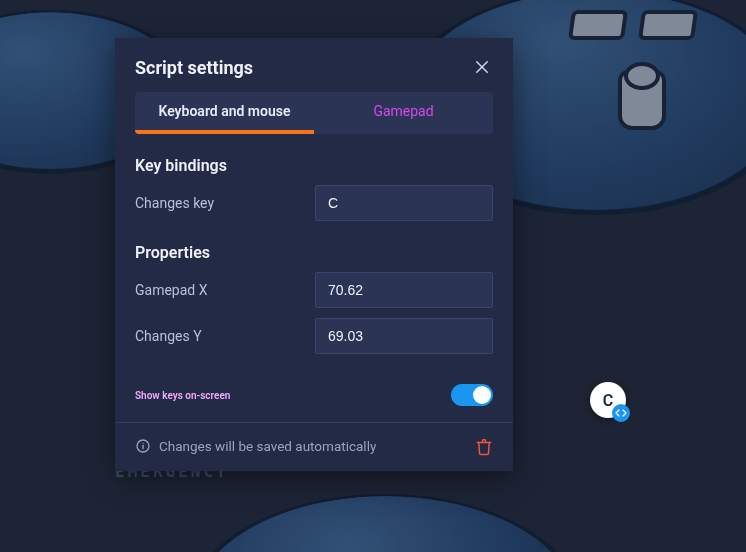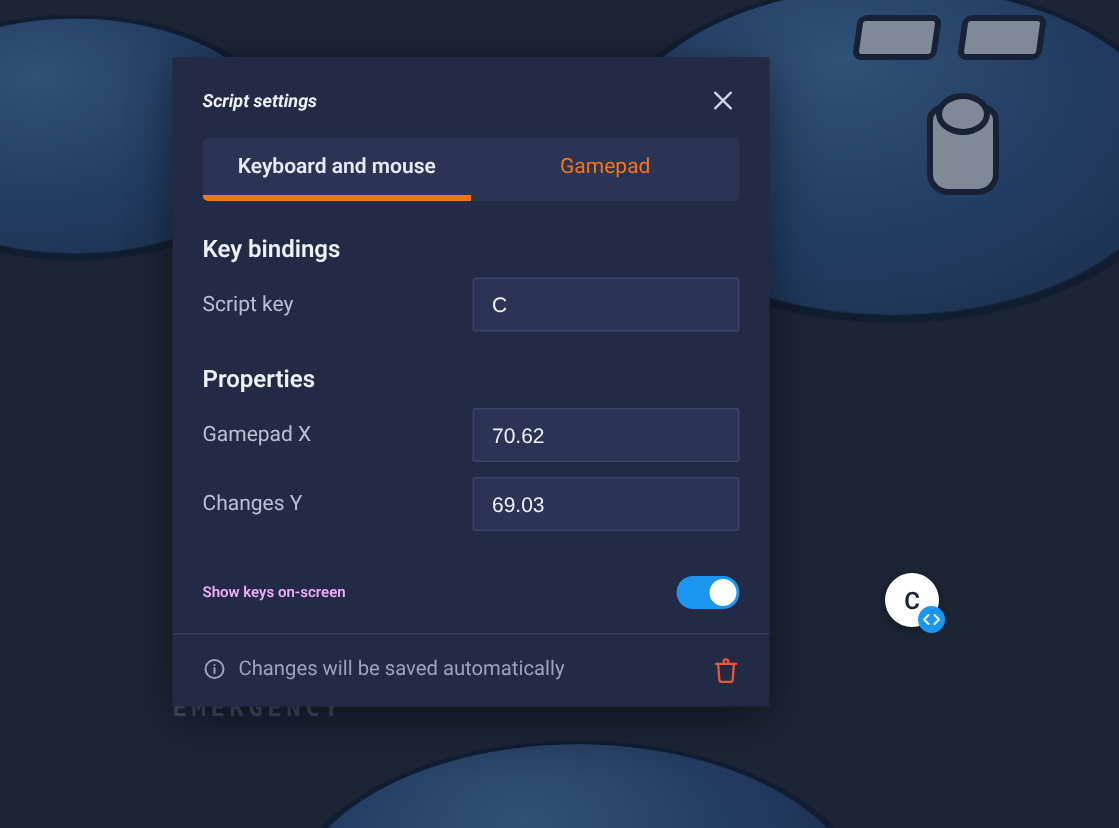--- a/index.html
+++ b/index.html
@@ -89,42 +89,42 @@
     left: 115px; top: 38px;
     width: 398px;
     background: #222a45;
     box-shadow: 0 8px 30px rgba(0,0,0,0.45);
     color: #eef1f8;
   }
   .dialog-header {
     display: flex; align-items: center; justify-content: space-between;
     padding: 18px 20px 14px 20px;
   }
-  .dialog-title { font-size: 12px; font-weight: 700; font-style: italic; }
+  .dialog-title { font-size: 18px; font-weight: 700; }
   .close-btn {
     width: 22px; height: 22px;
     cursor: pointer;
     display: flex; align-items: center; justify-content: center;
     color: #cfd5e6;
   }
   .close-btn svg { width: 18px; height: 18px; }
 
   .tabs {
     margin: 0 20px;
     display: flex;
     background: #2b3454;
     border-radius: 4px;
     overflow: hidden;
   }
   .tab {
     flex: 1;
     text-align: center;
     padding: 11px 0;
     font-size: 14px;
-    color: #f97316;
+    color: #d946ef;
     cursor: pointer;
     border-bottom: 2px solid transparent;
   }
   .tab.active {
     color: #e7ebf7;
     font-weight: 600;
     border-bottom: 4px solid #f97316;
   }
 
   .section { padding: 0 20px; }
@@ -230,21 +230,21 @@
   </div>
 
   <div class="tabs">
     <div class="tab active">Keyboard and mouse</div>
     <div class="tab">Gamepad</div>
   </div>
 
   <div class="section">
     <div class="section-title">Key bindings</div>
     <div class="row">
-      <div class="row-label">Script key</div>
+      <div class="row-label">Changes key</div>
       <input class="row-input" type="text" value="C" style="">
     </div>
   </div>
 
   <div class="section">
     <div class="section-title">Properties</div>
     <div class="row">
       <div class="row-label">Gamepad X</div>
       <input class="row-input" type="text" value="70.62" style="">
     </div>

